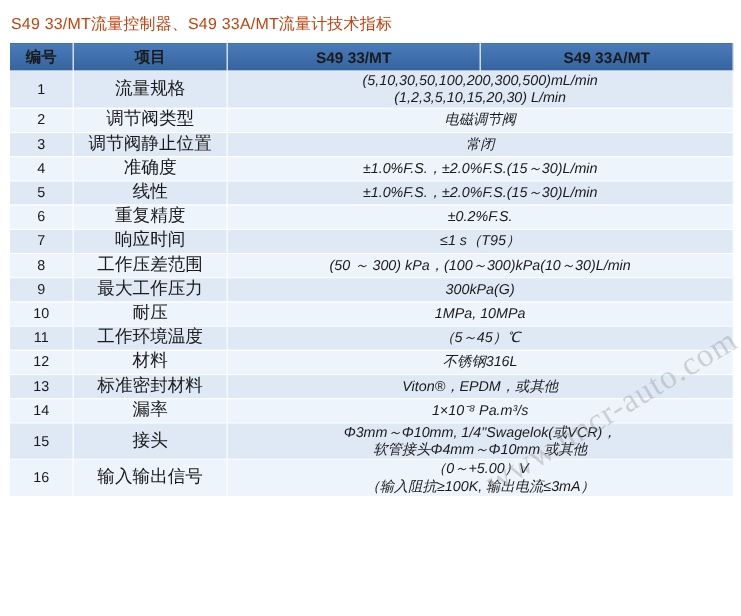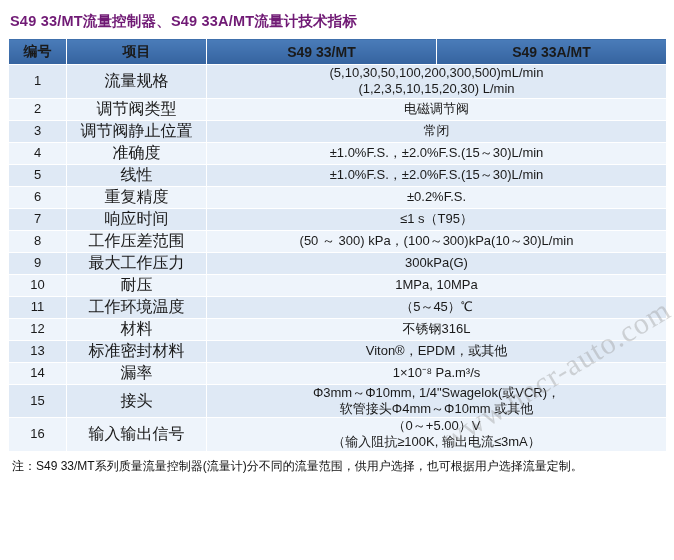--- a/index.html
+++ b/index.html
@@ -17,22 +17,22 @@
   }
   .page {
     position: relative;
     width: 674px;
     height: 560px;
     box-sizing: border-box;
     padding: 10px 8px 0 8px;
   }
   .doc-title {
     font-size: 14.5px;
-    font-weight: bold;
-    color: #701a75;
+    font-weight: normal;
+    color: #c2410c;
     letter-spacing: 0.2px;
     margin: 2px 0 7px 2px;
   }
   table.spec {
     border-collapse: collapse;
     width: 658px;
     table-layout: fixed;
     font-size: 12.5px;
   }
   table.spec th, table.spec td {
@@ -72,20 +72,21 @@
   td.item-cell {
     text-align: left;
     padding-left: 18px;
     font-size: 16px;
   }
   td.val-cell {
     font-size: 13px;
   }
   .two-line span {
     display: block;
+    font-style: italic;
   }
   .note {
     margin-top: 6px;
     margin-left: 4px;
     font-size: 12px;
     color: #111;
     line-height: 1.4;
   }
   .watermark {
     position: absolute;
@@ -243,19 +244,18 @@
           <td class="no-cell">16</td>
           <td class="item-cell">输入输出信号</td>
           <td class="val-cell two-line" colspan="2">
             <span>（0～+5.00）V</span>
             <span>（输入阻抗≥100K, 输出电流≤3mA）</span>
           </td>
         </tr>
       </tbody>
   </table>
 
-  <div class="note">注：S49 33/MT系列质量流量控制器(流量计)分不同的流量范围，供用户选择，也可根据用户选择流量定制。</div>
 
   <div class="watermark">
     <span>www.hncr-auto.com</span>
   </div>
 
 </div>
 
 </body></html>

